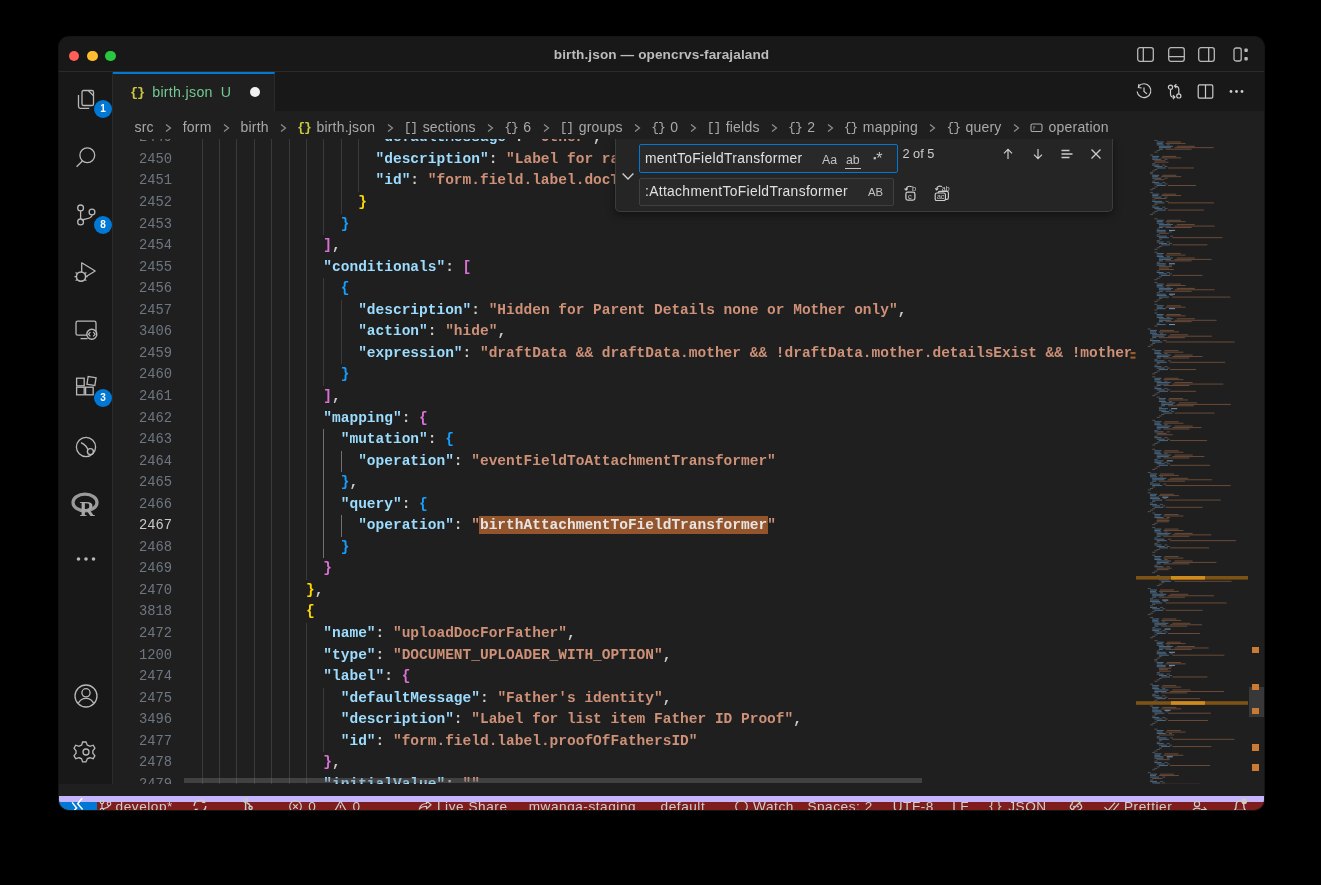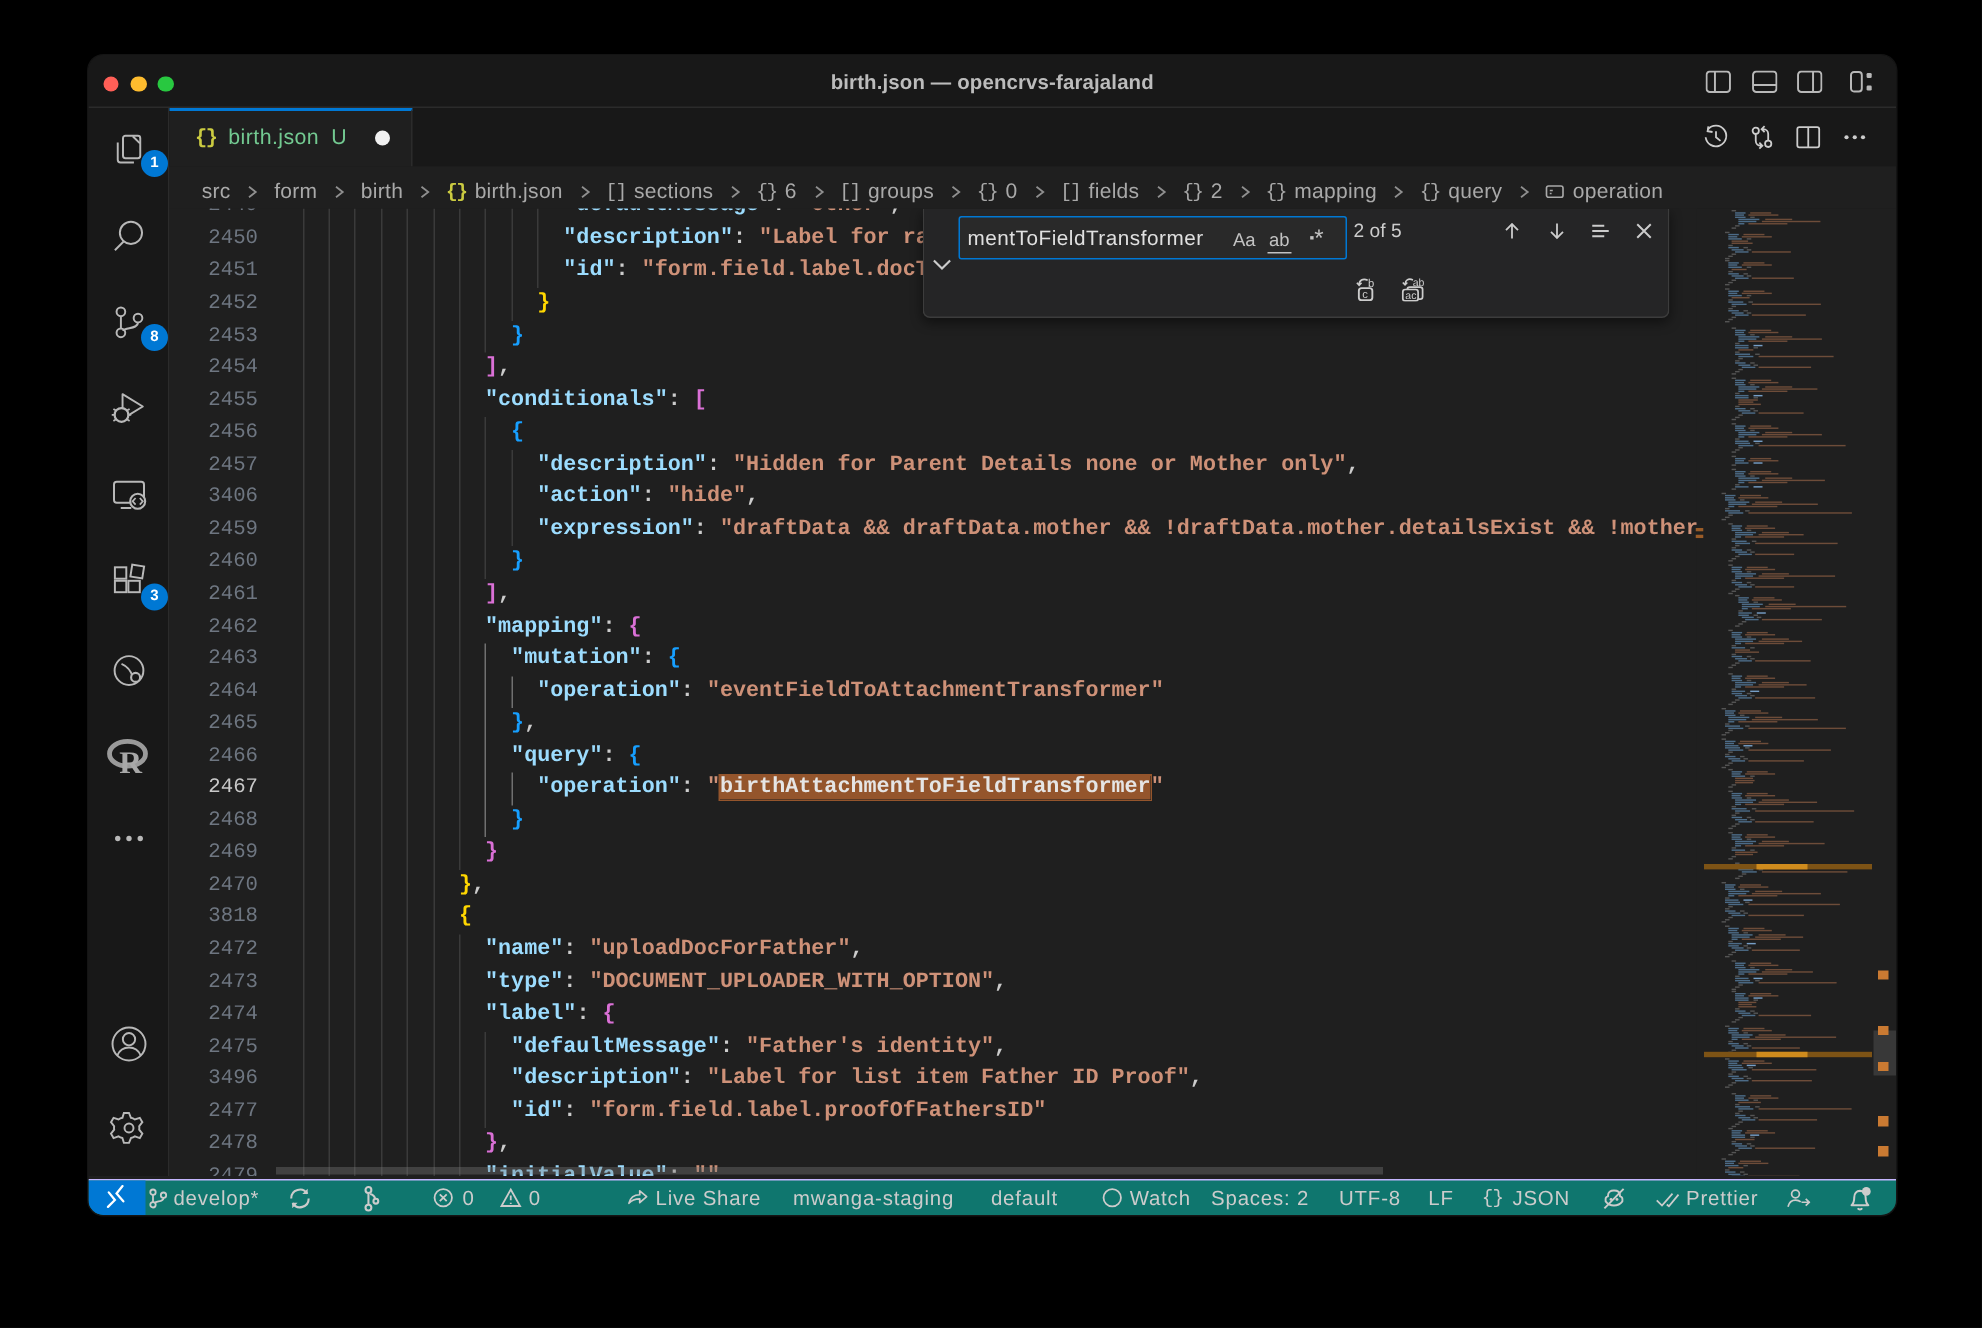--- a/index.html
+++ b/index.html
@@ -46,21 +46,21 @@
 .vslider { position:absolute; left:1136px; top:548.5px; width:15px; height:30px; background:rgba(121,121,121,.28); }
 
 .findw { position:absolute; left:502.4px; top:0; width:498px; height:73px; background:#252526;
   border:1px solid #3c3c3c; border-top:none; border-radius:0 0 5px 5px; box-shadow:0 3px 8px rgba(0,0,0,.45); }
 .finp { position:absolute; background:#292929; border:1px solid #404040; border-radius:2px; }
 .ftext { position:absolute; left:5px; top:0; color:#e0e0e0; font-size:13.8px; letter-spacing:.35px; line-height:28px; white-space:pre; }
 .ftog { position:absolute; color:#c2c2c2; font-size:12.3px; line-height:16px; }
 .fbtn { position:absolute; display:flex; align-items:center; justify-content:center; }
 .fcount { position:absolute; left:286px; top:0; line-height:29px; font-size:12.8px; color:#cccccc; white-space:nowrap; }
 
-.status { position:absolute; left:0; bottom:0; width:100%; height:24px; background:#0f766e; border-top:1px solid #c4b5fd; color:#cccccc; font-size:13.6px; letter-spacing:.55px }
+.status { position:absolute; left:0; bottom:0; width:100%; height:14px; background:#7f1d1d; border-top:6px solid #c4b5fd; color:#cccccc; font-size:13.6px; letter-spacing:.55px }
 .sitem { position:absolute; top:0; height:100%; display:flex; align-items:center; gap:4px; white-space:nowrap; }
 .remote { position:absolute; left:0; top:0; width:38px; height:100%; background:#0078d4; display:flex; align-items:center; justify-content:center; }
 svg { display:block }
 </style></head><body>
 <div class="win">
   <div class="titlebar">
     <div class="tl" style="left:9.75px;background:#ff5f57"></div>
     <div class="tl" style="left:28px;background:#febc2e"></div>
     <div class="tl" style="left:46.3px;background:#28c840"></div>
     <div class="title">birth.json — opencrvs-farajaland</div>
@@ -331,21 +331,21 @@
 <div class="ln" style="top:290.55px">2463</div>
 <div class="ln" style="top:312.10px">2464</div>
 <div class="ln" style="top:333.65px">2465</div>
 <div class="ln" style="top:355.20px">2466</div>
 <div class="ln lna" style="top:376.75px">2467</div>
 <div class="ln" style="top:398.30px">2468</div>
 <div class="ln" style="top:419.85px">2469</div>
 <div class="ln" style="top:441.40px">2470</div>
 <div class="ln" style="top:462.95px">3818</div>
 <div class="ln" style="top:484.50px">2472</div>
-<div class="ln" style="top:506.05px">2473</div>
+<div class="ln" style="top:506.05px">1200</div>
 <div class="ln" style="top:527.60px">2474</div>
 <div class="ln" style="top:549.15px">2475</div>
 <div class="ln" style="top:570.70px">3496</div>
 <div class="ln" style="top:592.25px">2477</div>
 <div class="ln" style="top:613.80px">2478</div>
 <div class="ln" style="top:635.35px">2479</div>
 <pre class="cl" style="top:-11.15px">                    <span class="ck">"defaultMessage"</span><span class="cp">: </span><span class="cs">"Other"</span><span class="cp">,</span></pre>
 <pre class="cl" style="top:10.40px">                    <span class="ck">"description"</span><span class="cp">: </span><span class="cs">"Label for radio option Other"</span><span class="cp">,</span></pre>
 <pre class="cl" style="top:31.95px">                    <span class="ck">"id"</span><span class="cp">: </span><span class="cs">"form.field.label.docTypeOther"</span></pre>
 <pre class="cl" style="top:53.50px">                  <span class="cg">}</span></pre>
@@ -1083,20 +1083,24 @@
       <div class="fbtn" style="left:443px;top:7px">
           <svg class="" width="16" height="16" viewBox="0 0 16 16" fill="none">
             <path d="M2.5 4.5 h8 M2.5 8 h11 M2.5 11.5 h8" stroke="#cccccc" stroke-width="1.3"></path>
           </svg>
         </div>
       <div class="fbtn" style="left:472px;top:7px">
           <svg class="" width="16" height="16" viewBox="0 0 16 16" fill="none">
             <path d="M3.5 3.5 l9 9 M12.5 3.5 l-9 9" stroke="#cccccc" stroke-width="1.3"></path>
           </svg>
         </div>
+      <div class="finp" style="left:22.6px;top:39px;width:255px;height:28.5px">
+        <div class="ftext" style="line-height:26.5px">:AttachmentToFieldTransformer</div>
+        <div class="ftog" style="left:228px;top:5.5px;font-size:11.3px">AB</div>
+      </div>
       <div class="fbtn" style="left:286px;top:45px">
           <svg class="" width="17" height="17" viewBox="0 0 17 17" fill="none">
             <path d="M9.8 2.8 c-3.4 -1.5 -5.7 .3 -5.7 3.1" stroke="#cccccc" stroke-width="1.15" fill="none"></path>
             <path d="M2.6 4.5 L4.1 6.1 l1.6 -1.6" stroke="#cccccc" stroke-width="1.15" fill="none"></path>
             <text x="10" y="7.4" font-size="7.5" fill="#cccccc" font-family="Liberation Sans">b</text>
             <rect x="3.9" y="8.1" width="9" height="8" rx="1.8" stroke="#cccccc" stroke-width="1.25" fill="none"></rect>
             <text x="6.1" y="14.8" font-size="7.5" fill="#cccccc" font-family="Liberation Sans">c</text>
           </svg>
         </div>
       <div class="fbtn" style="left:316px;top:45px">

